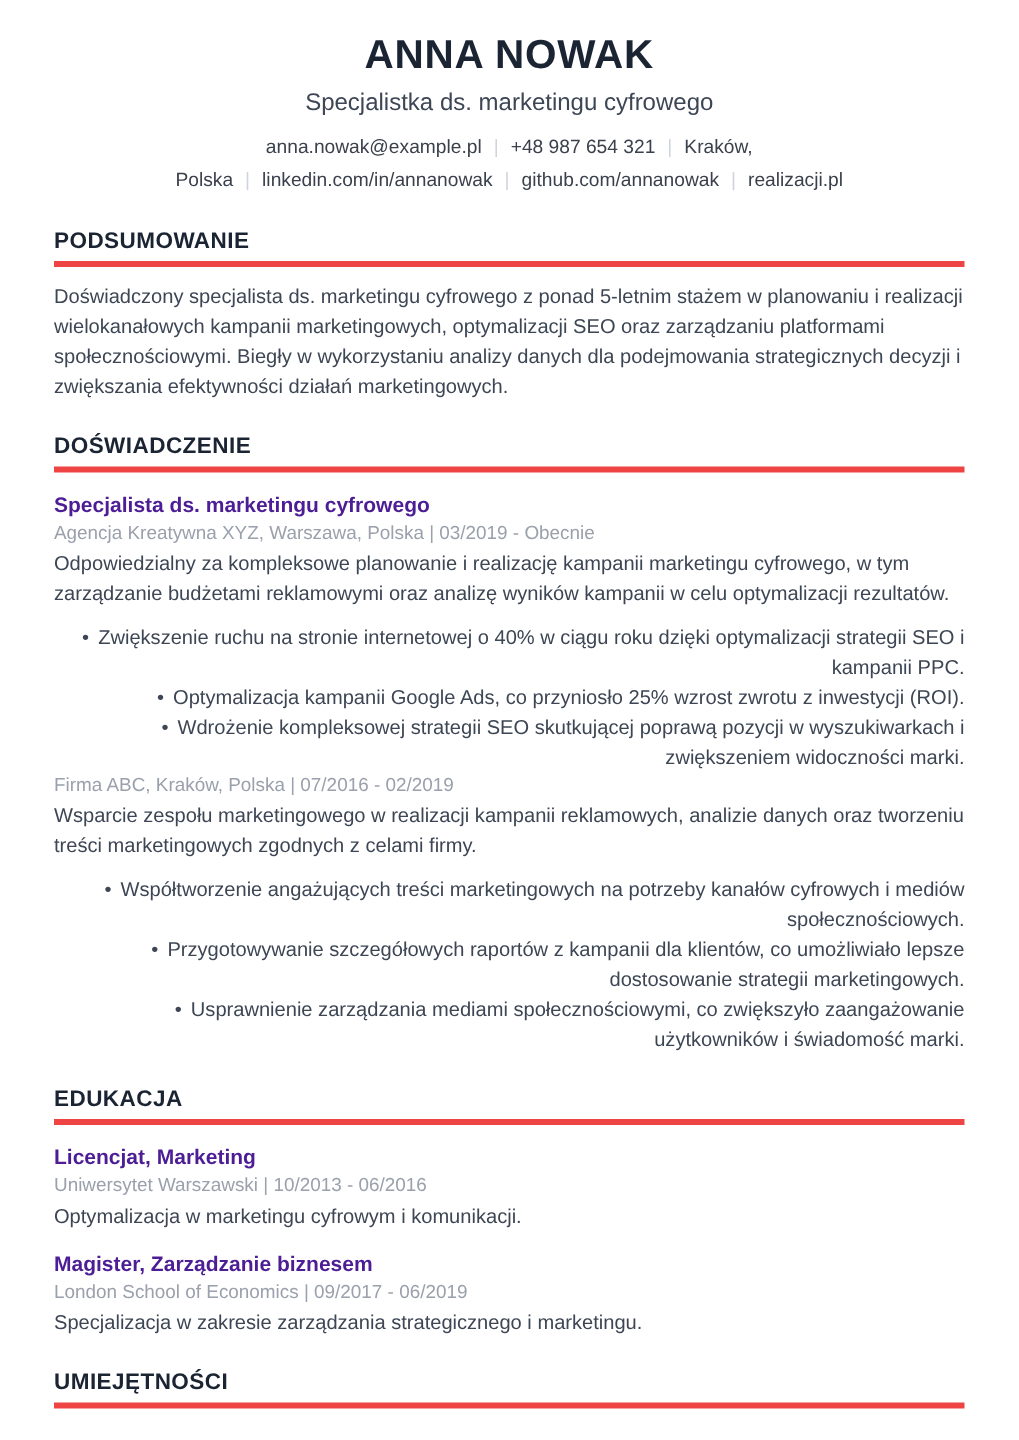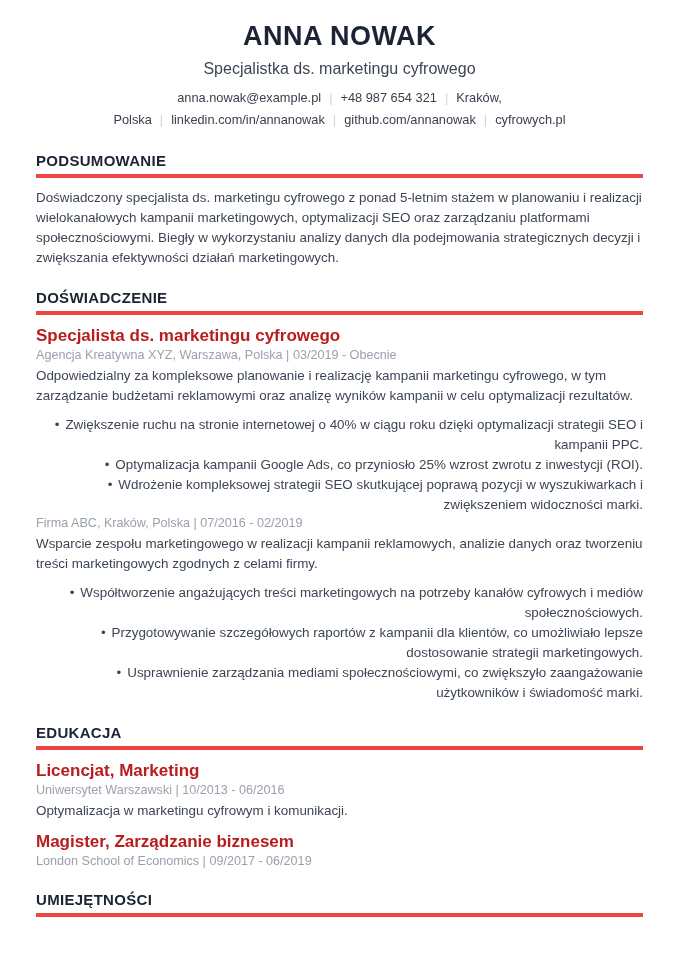--- a/index.html
+++ b/index.html
@@ -21,36 +21,36 @@
     color: #3a414d;
   }
   .sep { color: #cfd4dc; margin: 0 8px; }
   
   h2 {
     margin: 22px 0 10px; font-size: 15px; line-height: 15px; font-weight: bold;
     letter-spacing: 0.3px; color: #1b2433;
     padding-bottom: 6px; border-bottom: 4px solid #ef4444;
   }
   .body { margin: 0; font-size: 13.4px; line-height: 20px; color: #3d4654; }
-  h3 { margin: 12px 0 2px; font-size: 17px; line-height: 18px; font-weight: bold; color: #b91c1c; }
+  h3 { margin: 12px 0 2px; font-size: 14px; line-height: 18px; font-weight: bold; color: #4c1d95; }
   .meta { margin: 0 0 2px; font-size: 12.6px; line-height: 17px; color: #9aa1ac; }
   .bullets { margin-top: 9px; text-align: right; }
   .bullet-line { font-size: 13.4px; line-height: 20px; color: #3d4654; }
   .bullet { margin-right: 6px; }
 </style>
 </head>
 <body>
 
 <div class="page">
 
   <header class="hdr">
     <h1>ANNA NOWAK</h1>
     <div class="subtitle">Specjalistka ds. marketingu cyfrowego</div>
     <div class="contacts">
-      <span>anna.nowak@example.pl</span><span class="sep">|</span><span>+48 987 654 321</span><span class="sep">|</span><span>Kraków, Polska</span><span class="sep">|</span><span>linkedin.com/in/annanowak</span><span class="sep">|</span><span>github.com/annanowak</span><span class="sep">|</span><span>cyfrowych.pl</span>
+      <span>anna.nowak@example.pl</span><span class="sep">|</span><span>+48 987 654 321</span><span class="sep">|</span><span>Kraków, Polska</span><span class="sep">|</span><span>linkedin.com/in/annanowak</span><span class="sep">|</span><span>github.com/annanowak</span><span class="sep">|</span><span>realizacji.pl</span>
     </div>
   </header>
 
   <section>
     <h2>PODSUMOWANIE</h2>
     <p class="body">Doświadczony specjalista ds. marketingu cyfrowego z ponad 5-letnim stażem w planowaniu i realizacji wielokanałowych kampanii marketingowych, optymalizacji SEO oraz zarządzaniu platformami społecznościowymi. Biegły w wykorzystaniu analizy danych dla podejmowania strategicznych decyzji i zwiększania efektywności działań marketingowych.</p>
   </section>
 
   <section>
     <h2>DOŚWIADCZENIE</h2>
@@ -82,20 +82,21 @@
 
     <div class="edu">
       <h3>Licencjat, Marketing</h3>
       <div class="meta">Uniwersytet Warszawski | 10/2013 - 06/2016</div>
       <p class="body">Optymalizacja w marketingu cyfrowym i komunikacji.</p>
     </div>
 
     <div class="edu">
       <h3>Magister, Zarządzanie biznesem</h3>
       <div class="meta">London School of Economics | 09/2017 - 06/2019</div>
+      <p class="body">Specjalizacja w zakresie zarządzania strategicznego i marketingu.</p>
     </div>
   </section>
 
   <section>
     <h2>UMIEJĘTNOŚCI</h2>
 
   </section>
 
 </div>
 

